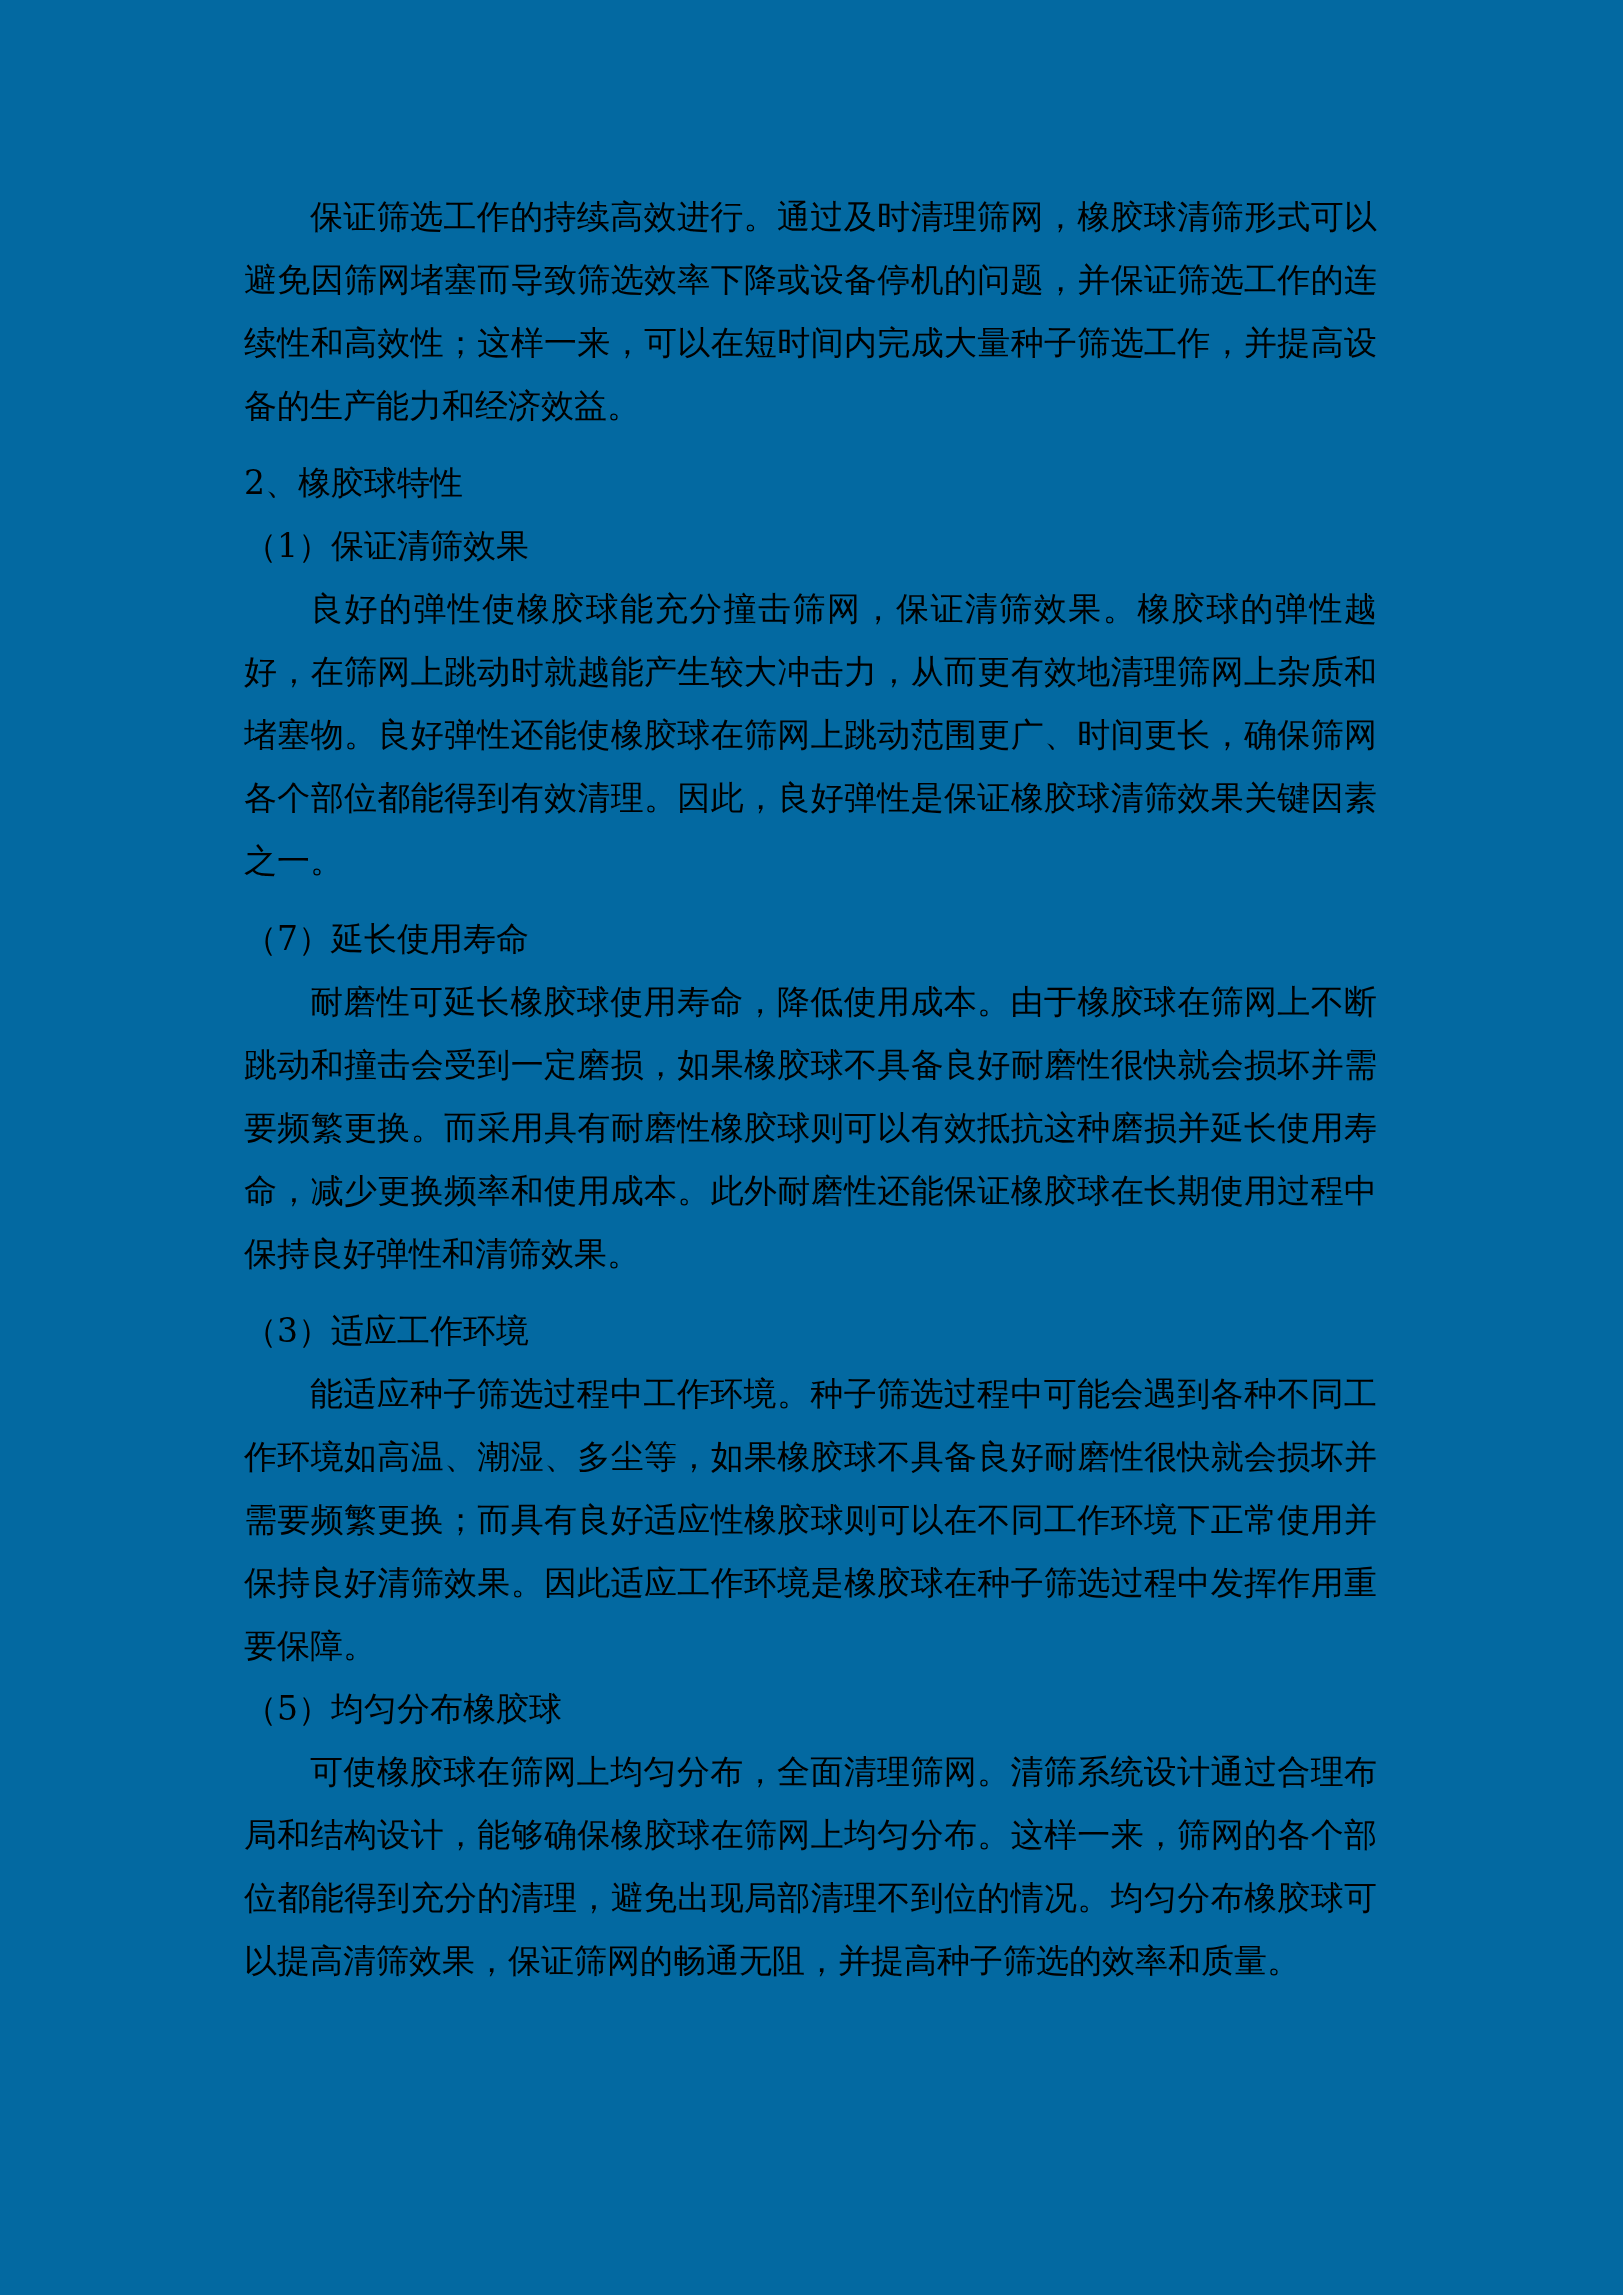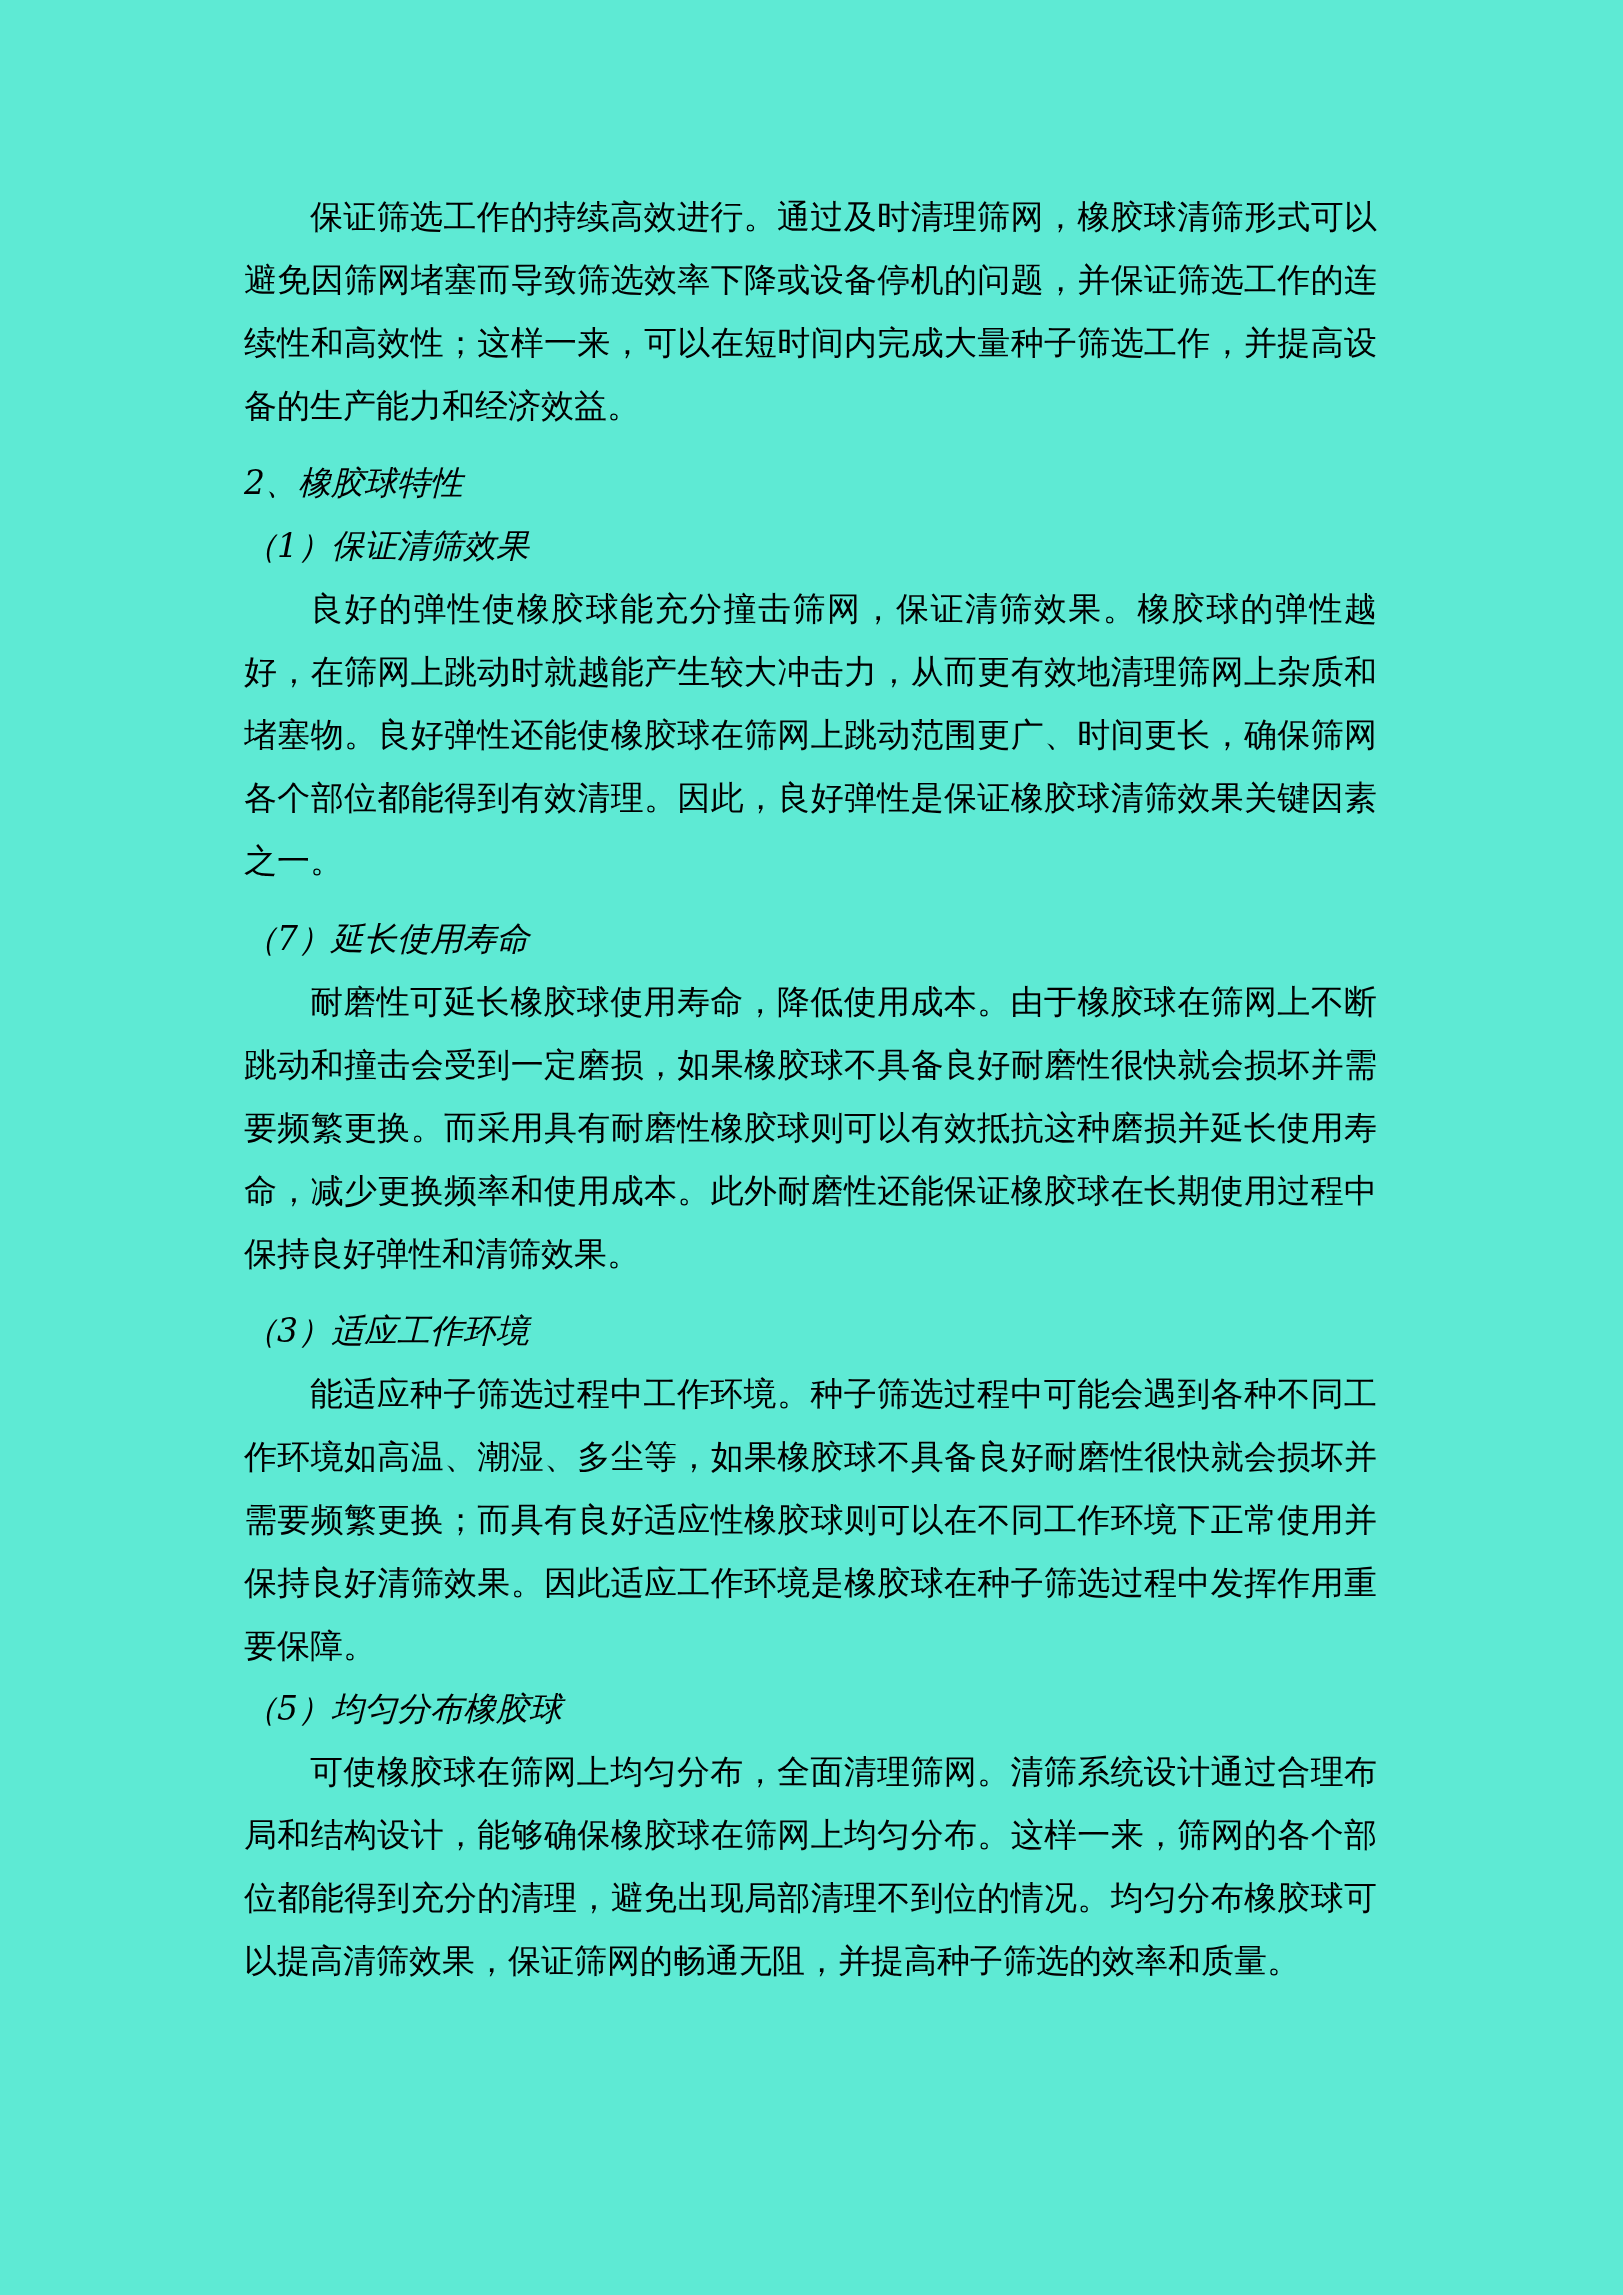--- a/index.html
+++ b/index.html
@@ -4,21 +4,21 @@
 <style>
   html, body {
     margin: 0;
     padding: 0;
     background: #ffffff;
   }
   .page {
     position: relative;
     width: 1623px;
     height: 2295px;
-    background: #5eead4;
+    background: #0369a1;
     overflow: hidden;
   }
   .content {
     position: absolute;
     top: 185px;
     left: 244px;
     width: 1133px;
     font-family: "DejaVu Serif", "Liberation Serif", serif;
     font-size: 33px;
     line-height: 63px;
@@ -29,21 +29,20 @@
   }
   .para {
     margin: 0;
     text-indent: 2em;
   }
   .h1, .h2 {
     margin: 0;
     text-align: left;
     text-indent: 0;
     font-weight: normal;
-    font-style: italic;
   }
   .gap {
     margin-top: 14.4px;
   }
 </style>
 </head>
 <body>
 
 <div class="page">
   <div class="content">

